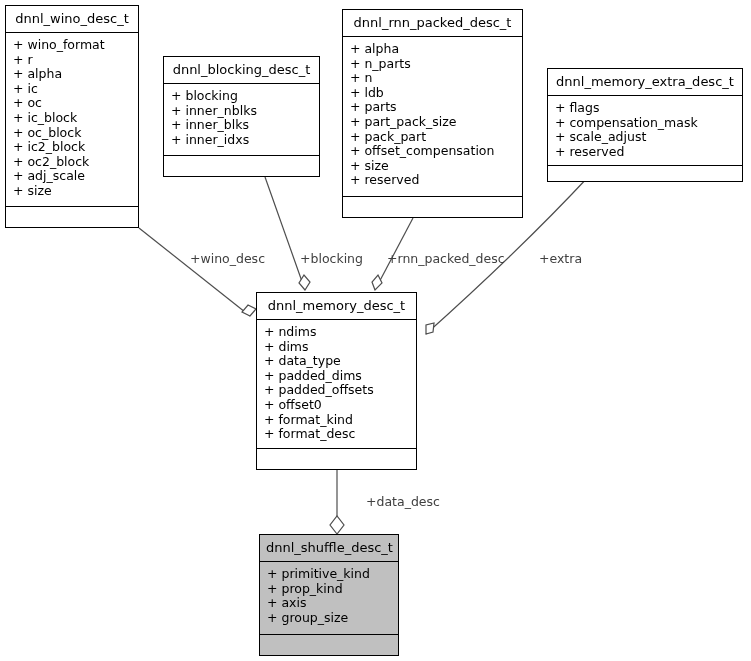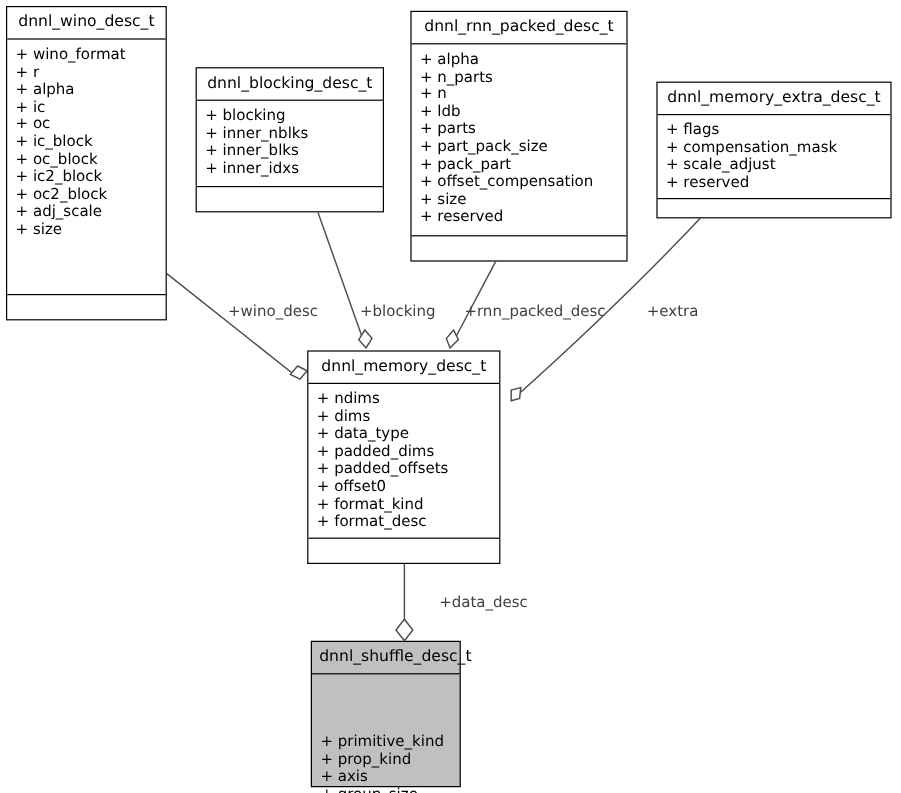--- a/index.html
+++ b/index.html
@@ -98,21 +98,21 @@
       <path d="M 590 175 Q 520 250 426 334" stroke="#4d4d4d" stroke-width="1.2" fill="none"></path>
       <path d="M 426 334 L 426 325 L 434 323 L 433 332 Z" stroke="#4d4d4d" stroke-width="1.2" fill="#ffffff"></path>
     </g>
 
     <g>
       <path d="M 337 470 L 337 524" stroke="#4d4d4d" stroke-width="1.2" fill="none"></path>
       <path d="M 337 534 L 330 525 L 337 516 L 344 525 Z" stroke="#4d4d4d" stroke-width="1.2" fill="#ffffff"></path>
     </g>
   </svg>
 
-  <div class="uml-box" style="left:5px; top:5px; width:134px; height:262px;">
+  <div class="uml-box" style="left:5px; top:5px; width:134px; height:223px;">
     <div class="box-title">dnnl_wino_desc_t</div>
     <div class="box-attrs">
       <div class="attr">+ wino_format</div>
       <div class="attr">+ r</div>
       <div class="attr">+ alpha</div>
       <div class="attr">+ ic</div>
       <div class="attr">+ oc</div>
       <div class="attr">+ ic_block</div>
       <div class="attr">+ oc_block</div>
       <div class="attr">+ ic2_block</div>
@@ -170,21 +170,21 @@
       <div class="attr">+ data_type</div>
       <div class="attr">+ padded_dims</div>
       <div class="attr">+ padded_offsets</div>
       <div class="attr">+ offset0</div>
       <div class="attr">+ format_kind</div>
       <div class="attr">+ format_desc</div>
     </div>
     <div class="box-ops"></div>
   </div>
 
-  <div class="uml-box highlight" style="left:259px; top:534px; width:125px; height:122px;gap:44px;">
+  <div class="uml-box highlight" style="left:259px; top:534px; width:140px; height:122px;">
     <div class="box-title">dnnl_shuffle_desc_t</div>
     <div class="box-attrs">
       <div class="attr">+ primitive_kind</div>
       <div class="attr">+ prop_kind</div>
       <div class="attr">+ axis</div>
       <div class="attr">+ group_size</div>
     </div>
     <div class="box-ops"></div>
   </div>
 

